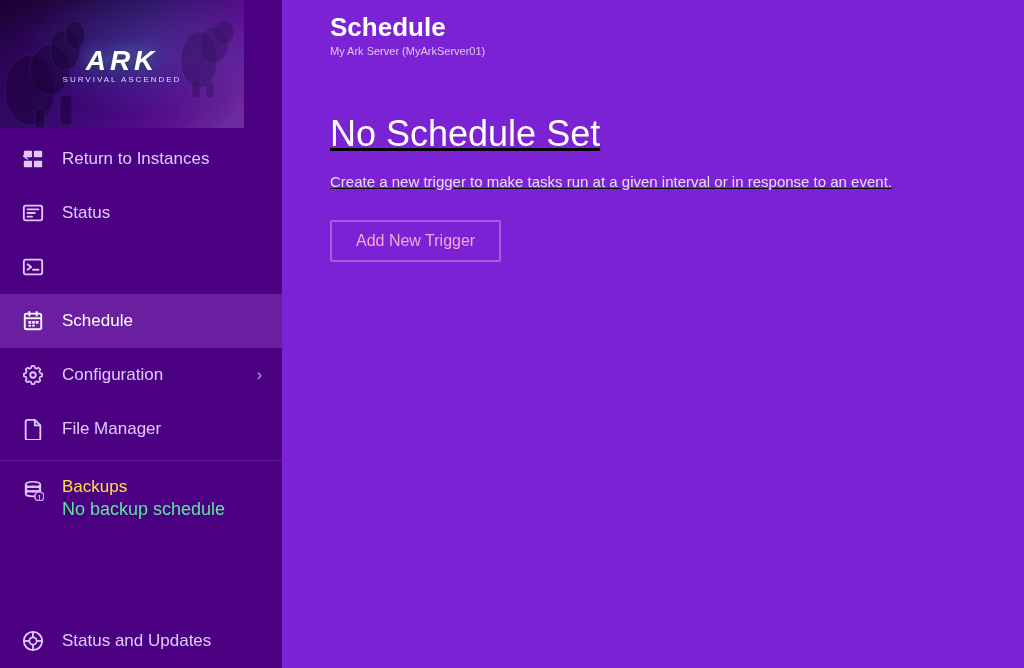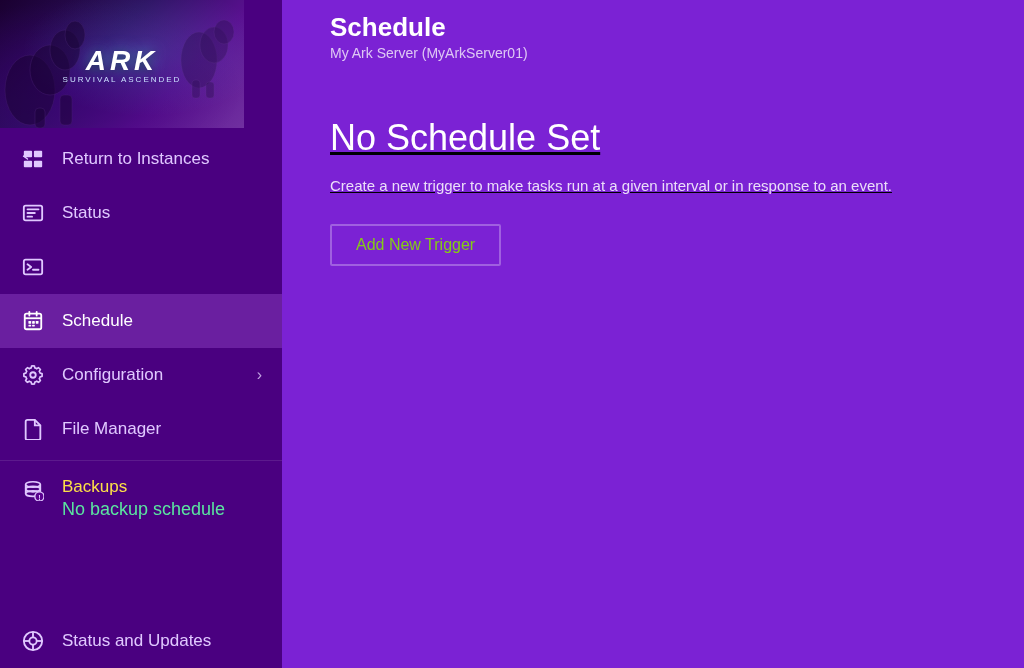--- a/index.html
+++ b/index.html
@@ -199,21 +199,21 @@
     }
 
     .page-title {
       font-size: 26px;
       font-weight: 600;
       color: #fff;
       margin-bottom: 2px;
     }
 
     .page-subtitle {
-      font-size: 14px;
+      font-size: 11px;
       color: rgba(255,255,255,0.75);
     }
 
     .content-area {
       padding-top: 36px;
       display: flex;
       flex-direction: column;
       gap: 16px;
       text-decoration: underline;
     }
@@ -230,21 +230,21 @@
       max-width: 700px;
       line-height: 1.5;
     }
 
     .add-trigger-btn {
       display: inline-block;
       margin-top: 10px;
       padding: 10px 24px;
       background: transparent;
       border: 2px solid #a060e0;
-      color: #84cc16;
+      color: #f9a8d4;
       font-size: 16px;
       cursor: pointer;
       border-radius: 2px;
       transition: background 0.2s;
       font-family: inherit;
     }
 
     
     svg {
       width: 22px;

